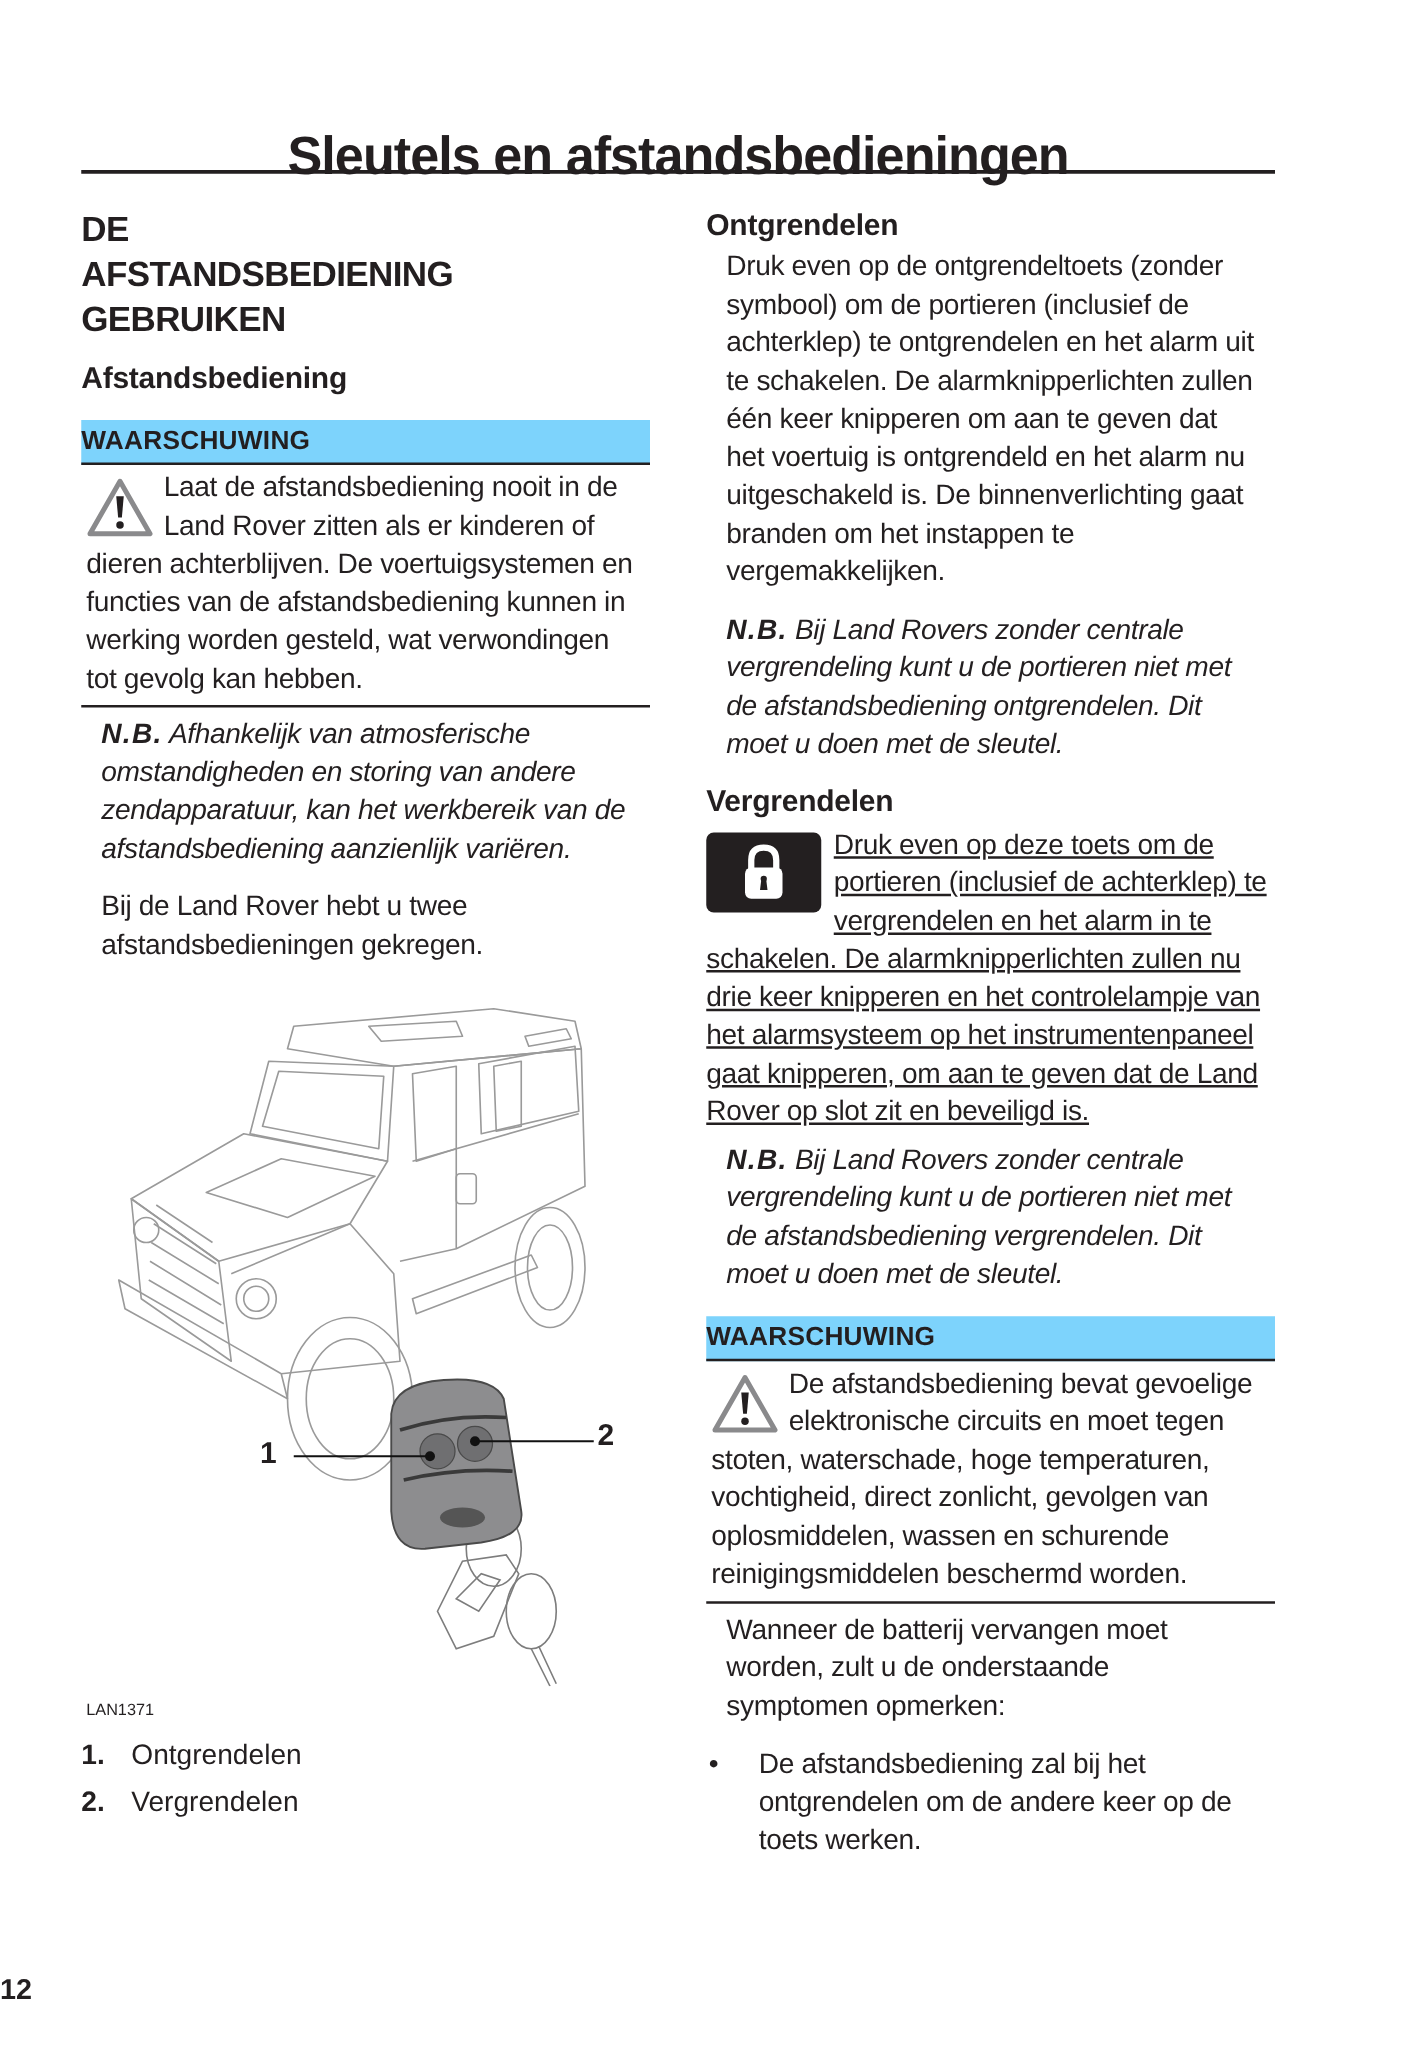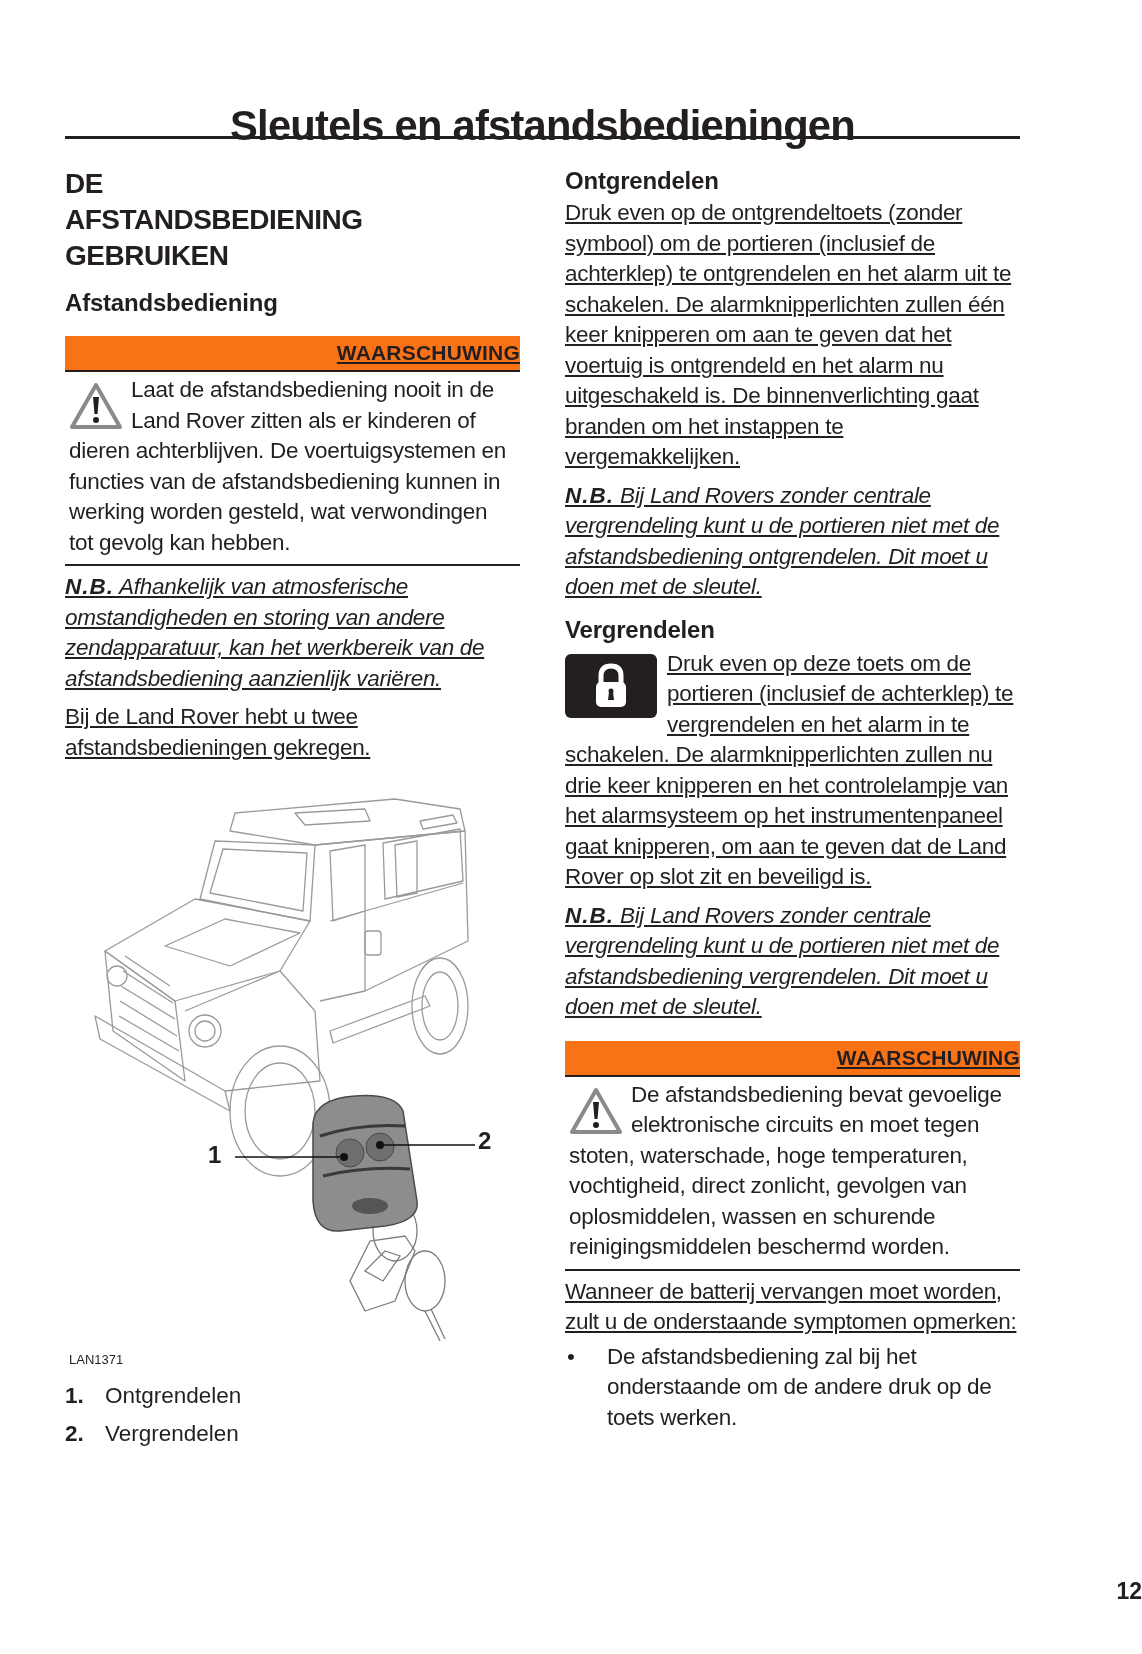--- a/index.html
+++ b/index.html
@@ -14,43 +14,43 @@
   }
   .title-rule { position: absolute; left: 65px; width: 955px; top: 136px; height: 3px; background: #231f20; }
 
   .col { position: absolute; top: 166px; width: 455px; }
   .col-left { left: 65px; }
   .col-right { left: 565px; }
 
   .txt { font-size: 22.5px; line-height: 30.5px; letter-spacing: -0.3px; transform-origin: left; }
   .h1 { font-size: 28px; line-height: 36px; font-weight: bold; letter-spacing: -0.5px; margin: 0; }
   .h2 { font-size: 24px; line-height: 30px; font-weight: bold; letter-spacing: -0.2px; margin: 0; }
-  p { margin: 0; text-decoration: underline; }
+  p { margin: 16px; }
 
   .warn-head {
-    background: #f97316; border-bottom: 2px solid #231f20;
-    text-align: right; font-weight: bold; font-size: 21px; line-height: 34px; letter-spacing: 0.2px; text-decoration: underline;
+    background: #7dd3fc; border-bottom: 2px solid #231f20;
+    text-align: left; font-weight: bold; font-size: 21px; line-height: 34px; letter-spacing: 0.2px;
   }
   .warn-body { border-bottom: 2px solid #231f20; padding: 3px 4px 6px 4px; }
   .warn-icon { float: left; width: 54px; height: 50px; margin: 6px 8px 0 0; }
   .nb b { font-style: italic; font-weight: bold; letter-spacing: 1px; }
   .nb { font-style: italic; }
 
   .lock-box {
     float: left; width: 92px; height: 64px; margin: 5px 10px 0 0;
     background: #231f20; border-radius: 6px; position: relative;
   }
   .figure { position: relative; width: 455px; height: 590px; margin-top: 18px; }
   .fig-code { position: absolute; left: 4px; bottom: 4px; font-size: 13px; color: #231f20; }
   .callout-num { position: absolute; font-size: 24px; font-weight: bold; }
   .list-item { display: flex; font-size: 22.5px; line-height: 38px; }
   .list-item .num { width: 40px; font-weight: bold; }
   .bullet-item { display: flex; }
   .bullet-item .bul { width: 40px; flex: none; padding-left: 2px; }
-  .page-number { position: absolute; top: 1578px; left: 0; width: 1142px; text-align: right; font-size: 23px; font-weight: bold; }
+  .page-number { position: absolute; top: 1578px; left: 0; width: 1142px; text-align: left; font-size: 23px; font-weight: bold; }
 </style>
 </head>
 <body>
 
 <h1 class="page-title">Sleutels en afstandsbedieningen</h1>
 <div class="title-rule"></div>
 
 <div class="col col-left">
   <h2 class="h1" style="width:330px;">DE AFSTANDSBEDIENING GEBRUIKEN</h2>
   <h3 class="h2" style="margin-top:14px;">Afstandsbediening</h3>
@@ -181,17 +181,17 @@
         <path d="M27 4 L51 46 L3 46 Z" fill="none" stroke="#8a8a8c" stroke-width="4" stroke-linejoin="round"></path>
         <path d="M24 16 L30 16 L28.5 33 L25.5 33 Z" fill="#231f20"></path>
         <circle cx="27" cy="39" r="3" fill="#231f20"></circle>
       </svg>
       <span>De afstandsbediening bevat gevoelige elektronische circuits en moet tegen stoten, waterschade, hoge temperaturen, vochtigheid, direct zonlicht, gevolgen van oplosmiddelen, wassen en schurende reinigingsmiddelen beschermd worden.</span>
     </div>
   </div>
   <p class="txt" style="margin-top:6px;">Wanneer de batterij vervangen moet worden, zult u de onderstaande symptomen opmerken:</p>
   <div class="txt bullet-item" style="margin-top:4px;">
     <span class="bul">•</span>
-    <span>De afstandsbediening zal bij het onderstaande om de andere druk op de toets werken.</span>
+    <span>De afstandsbediening zal bij het ontgrendelen om de andere keer op de toets werken.</span>
   </div>
 </div>
 
 <div class="page-number">12</div>
 
 </body></html>

